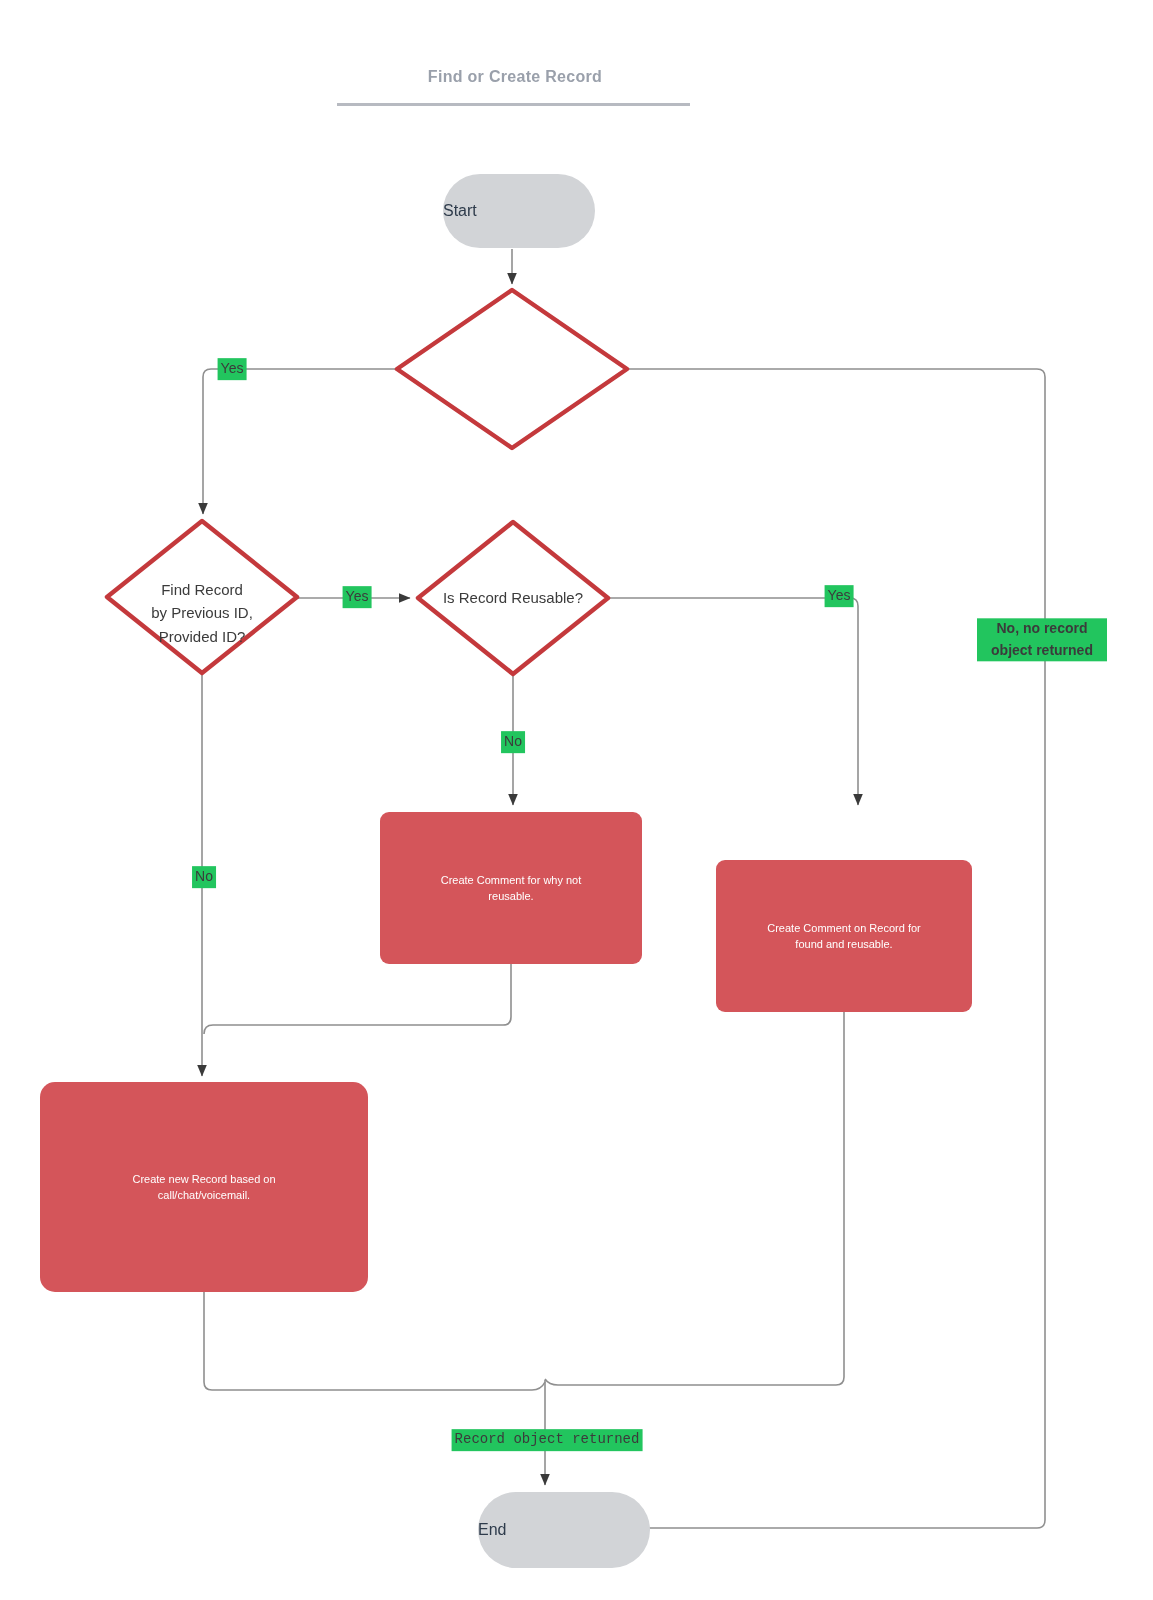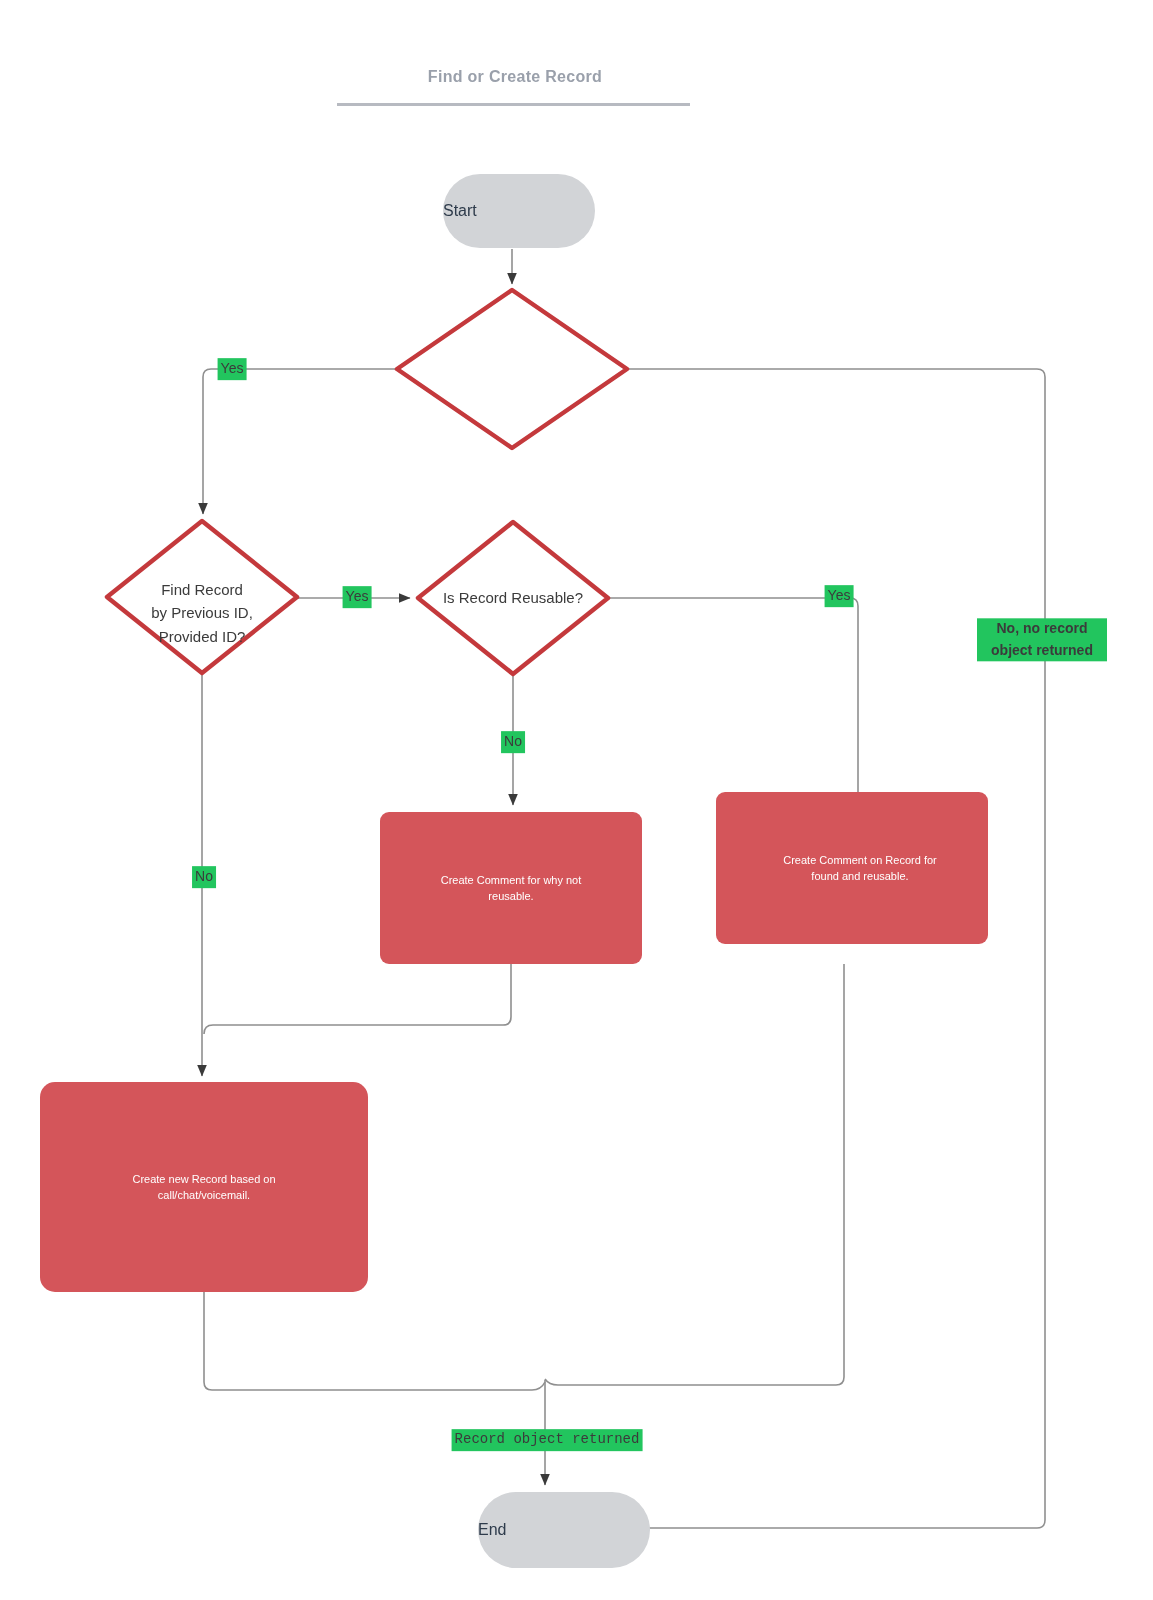--- a/index.html
+++ b/index.html
@@ -68,21 +68,21 @@
     justify-content: center;
     background: var(--node-red, #d4555a);
     color: #ffffff;
     font-size: 11px;
     line-height: 1.5;
     text-align: center;
     border-radius: 9px;
     white-space: pre-line;
   }
   .process.not-reusable   { left: 380px; top: 812px;  width: 262px; height: 152px; }
-  .process.found-reusable { left: 716px; top: 792px;  width: 256px; height: 152px; padding-left: 16px; }
+  .process.found-reusable { left: 716px; top: 860px;  width: 256px; height: 152px; }
   .process.create-new     { left: 40px;  top: 1082px; width: 328px; height: 210px; border-radius: 15px; }
   .diamond-label {
     position: absolute;
     transform: translate(-50%, -50%);
     text-align: center;
     color: var(--label-text, #3b3b3b);
     font-size: 15px;
     line-height: 1.55;
     white-space: pre-line;
   }

